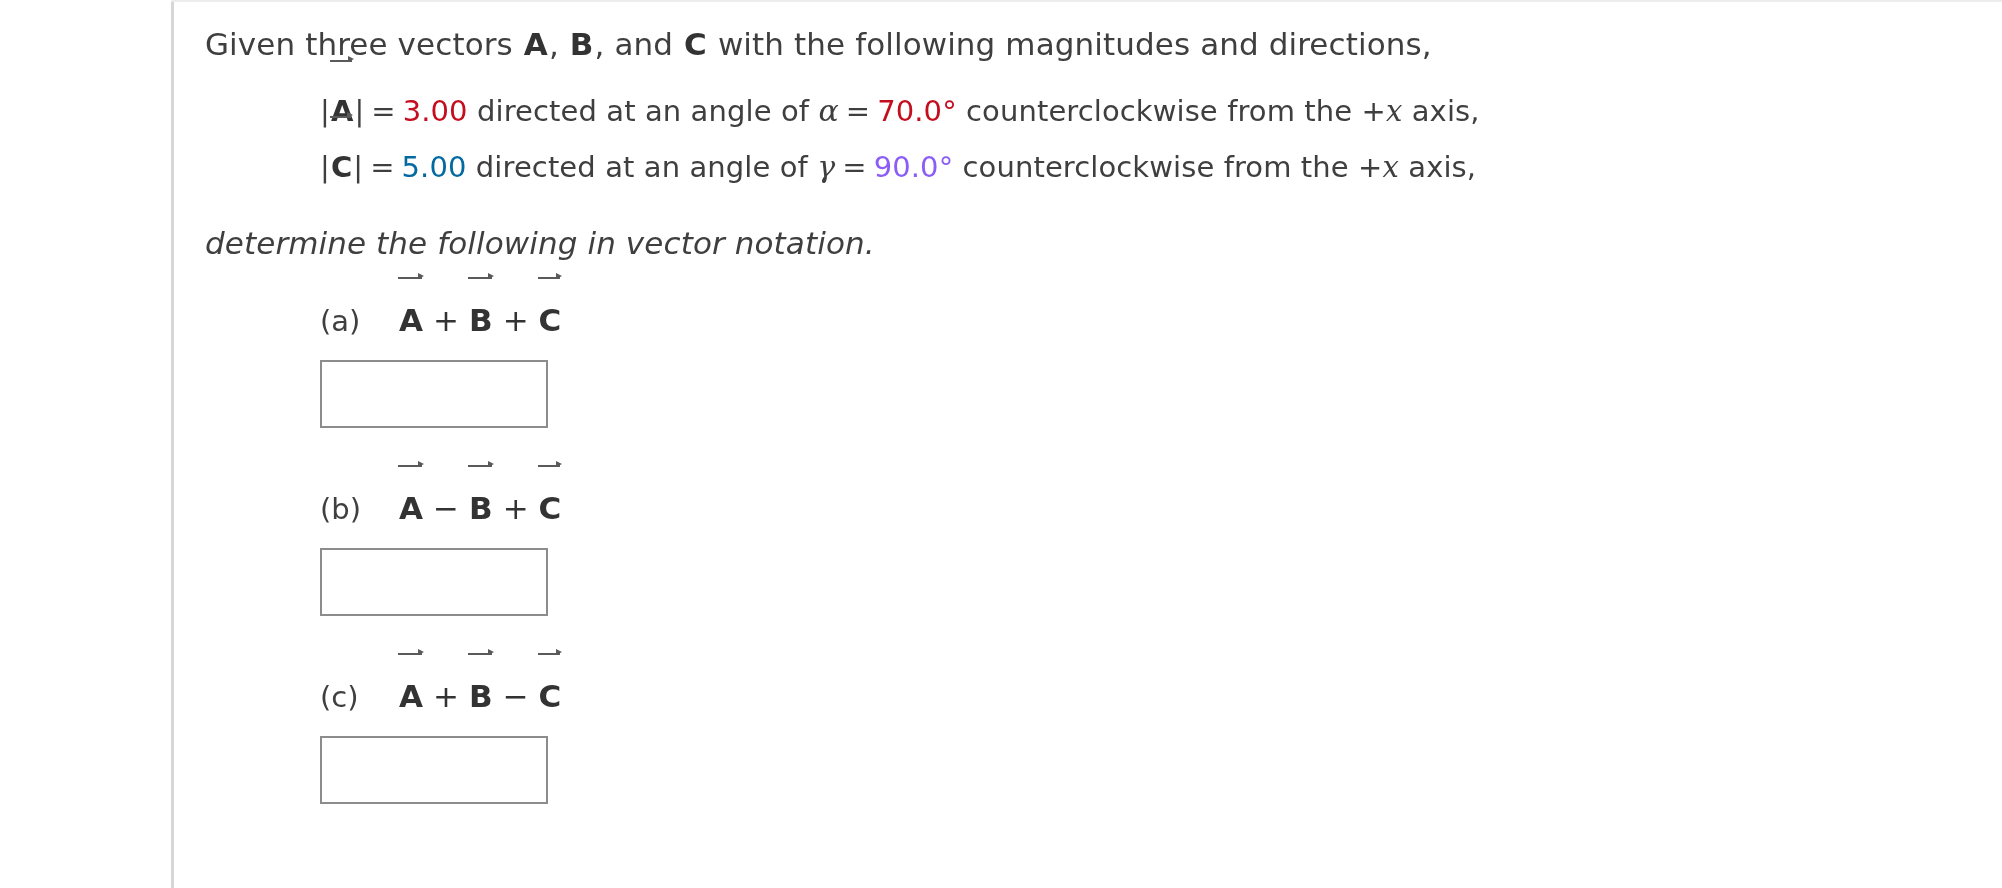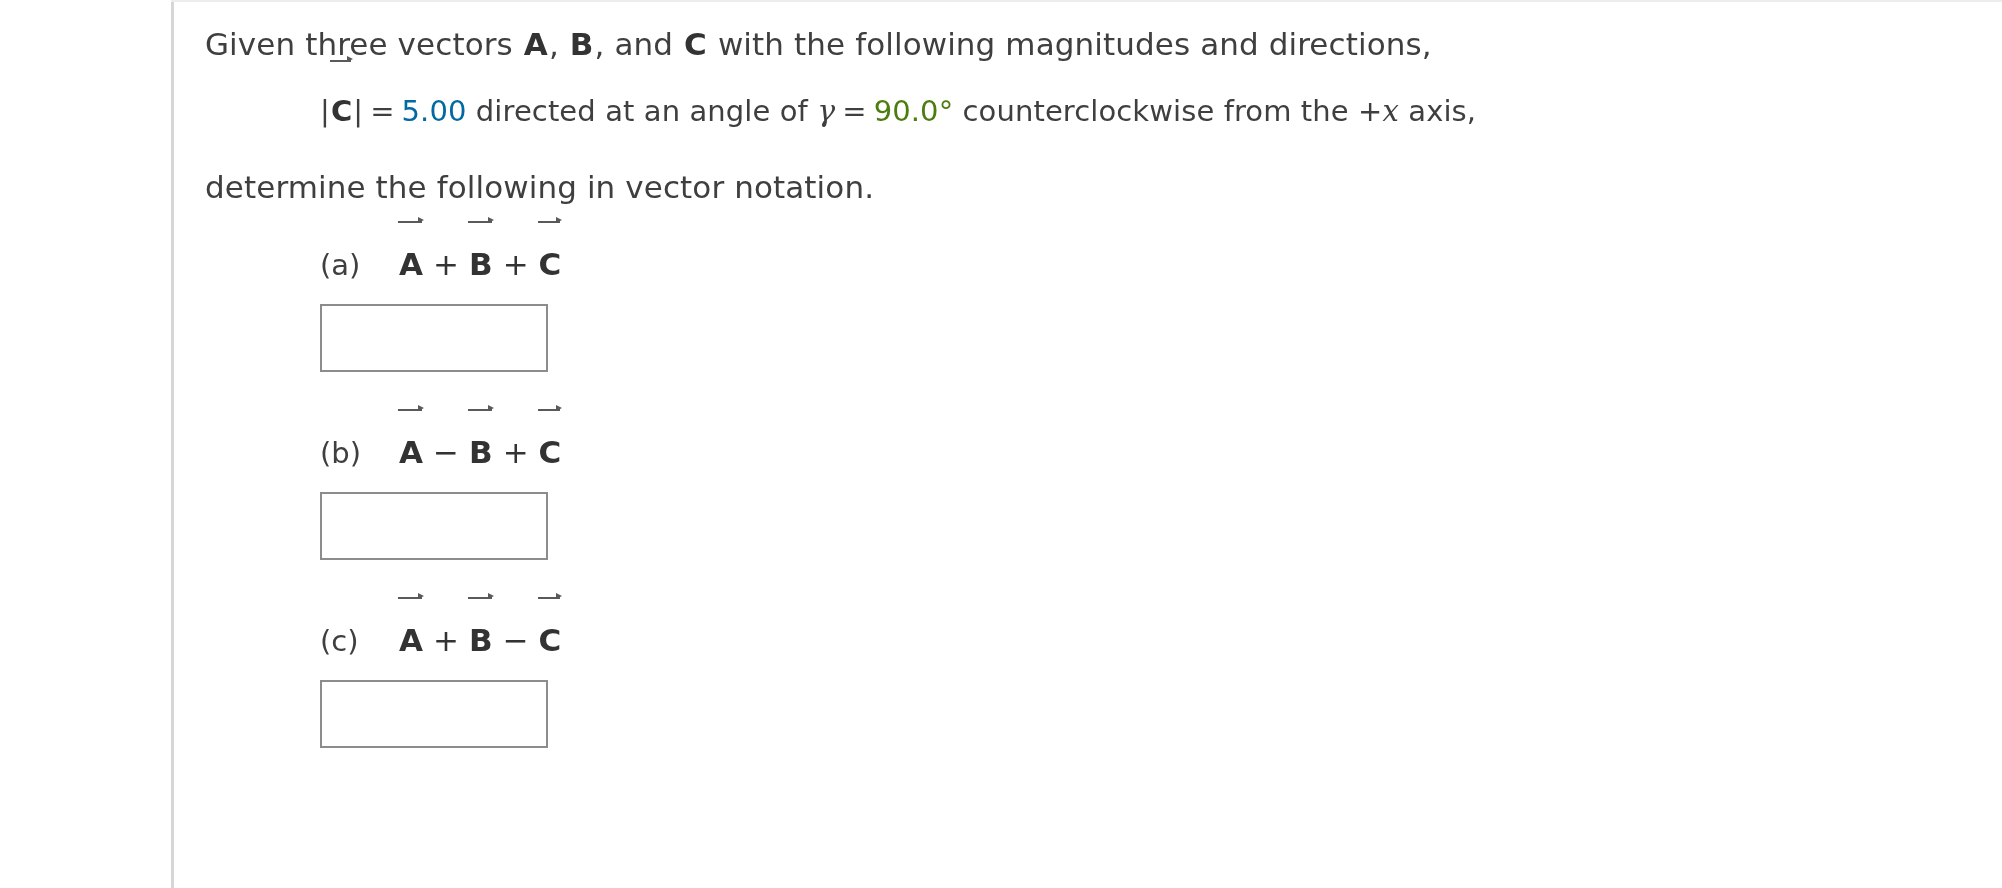--- a/index.html
+++ b/index.html
@@ -56,21 +56,21 @@
     padding-left: 115px;
   }
   .given-line {
     font-size: 29px;
     line-height: 56px;
     color: #3f3f3f;
     white-space: nowrap;
     letter-spacing: 0.1px;
   }
 
-  #determine-line { margin-top: 20px; }
+  #determine-line { margin-top: 20px; font-style: italic; }
 
   
   .vec {
     position: relative;
     display: inline-block;
     font-weight: bold;
     color: #333333;
     padding: 0 1px;
     vertical-align: baseline;
   }
@@ -153,26 +153,33 @@
   <div class="stmt-line" id="intro-line">
     <span>Given three vectors</span>
     <span class="vec">A</span><span>,</span>
     <span class="vec">B</span><span>,  and</span>
     <span class="vec">C</span>
     <span>with the following magnitudes and directions,</span>
   </div>
 
   <div class="given-block">
 
+    <div class="given-line">
+      <span>|</span><span class="vec">A</span><span>|</span><span class="eqs">=</span><span class="num-red" style="color: rgb(196, 13, 30);">3.00</span>
+      <span>directed at an angle of</span>
+      <span class="gk">α</span><span class="eqs">=</span><span class="num-red" style="color: rgb(196, 13, 30);">70.0°</span>
+      <span>counterclockwise from the +</span><span class="ital-x">x</span>
+      <span>axis,</span>
+    </div>
 
 
     <div class="given-line">
       <span>|</span><span class="vec">C</span><span>|</span><span class="eqs">=</span><span class="num-red" style="color: #0369a1;">5.00</span>
       <span>directed at an angle of</span>
-      <span class="gk">γ</span><span class="eqs">=</span><span style="color: #4d7c0f;">90.0°</span>
+      <span class="gk">γ</span><span class="eqs">=</span><span style="color: #8b5cf6;">90.0°</span>
       <span>counterclockwise from the +</span><span class="ital-x">x</span>
       <span>axis,</span>
     </div>
 
   </div>
 
   <div class="stmt-line" id="determine-line">determine the following in vector notation.</div>
 
   <div class="part" id="part-a">
     <div class="part-row">

